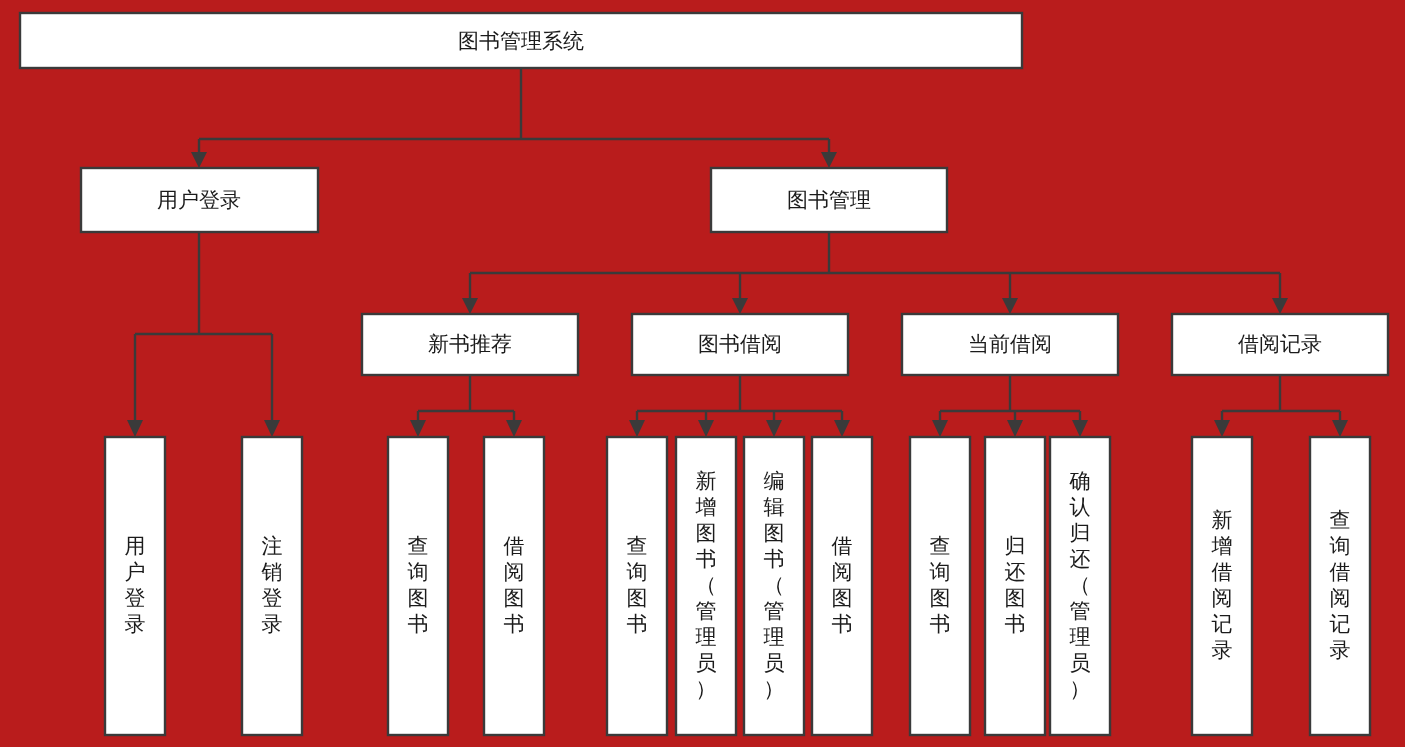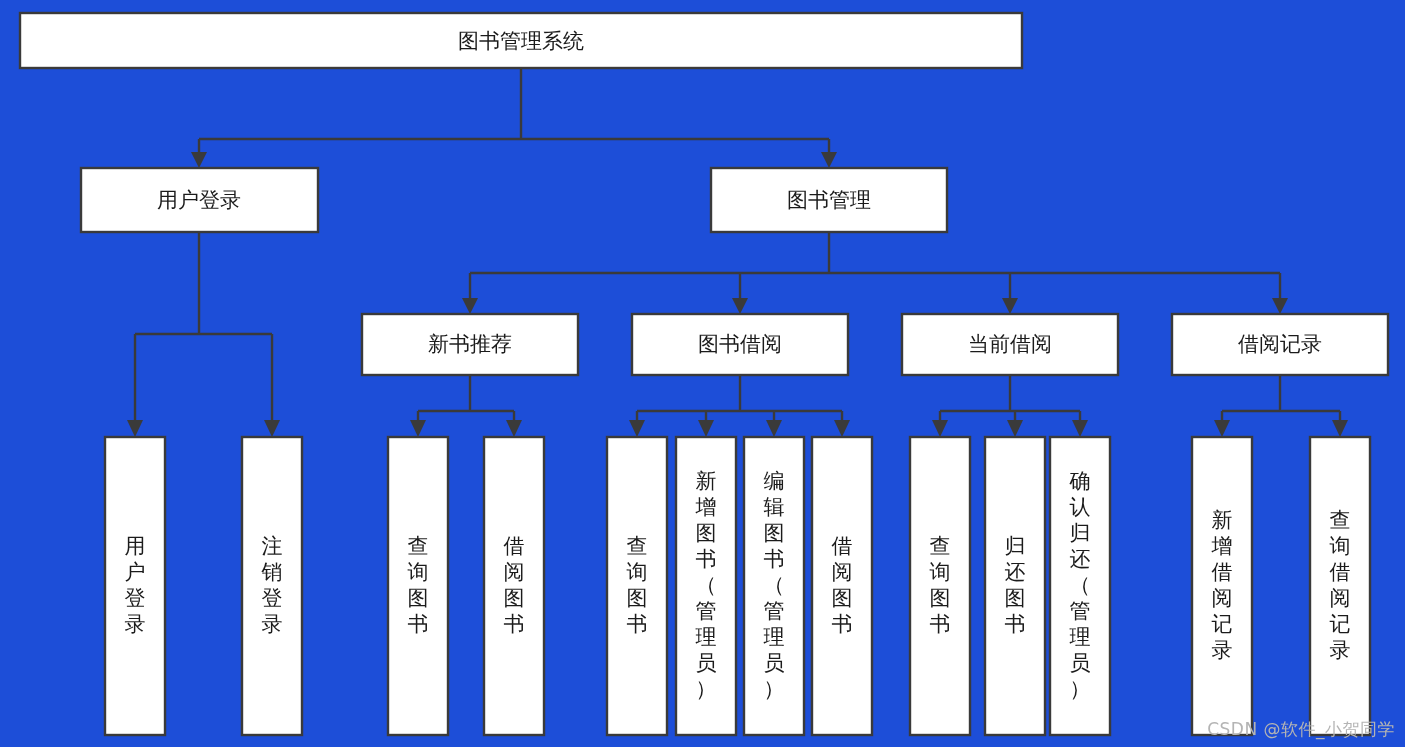--- a/index.html
+++ b/index.html
@@ -10,21 +10,21 @@
   body {
     width: 1405px;
     height: 747px;
     font-family: "DejaVu Sans", "Liberation Sans", sans-serif;
     overflow: hidden;
   }
   #diagram-root {
     position: relative;
     width: 1405px;
     height: 747px;
-    background: #1d4ed8;
+    background: #b91c1c;
   }
   svg#flowchart {
     position: absolute;
     top: 0;
     left: 0;
     width: 1405px;
     height: 747px;
   }
   .node-box {
     fill: #ffffff;
@@ -196,15 +196,14 @@
         <text class="node-label-v" x="1222" y="586"><tspan x="1222" y="521">新</tspan><tspan x="1222" y="547">增</tspan><tspan x="1222" y="573">借</tspan><tspan x="1222" y="599">阅</tspan><tspan x="1222" y="625">记</tspan><tspan x="1222" y="651">录</tspan></text>
       </g>
       <g>
         <rect class="node-box" x="1310" y="437" width="60" height="298"></rect>
         <text class="node-label-v" x="1340" y="586"><tspan x="1340" y="521">查</tspan><tspan x="1340" y="547">询</tspan><tspan x="1340" y="573">借</tspan><tspan x="1340" y="599">阅</tspan><tspan x="1340" y="625">记</tspan><tspan x="1340" y="651">录</tspan></text>
       </g>
 
     </g>
   </svg>
 
-  <div class="watermark-text">CSDN @软件_小贺同学</div>
 
 </div>
 
 </body></html>

